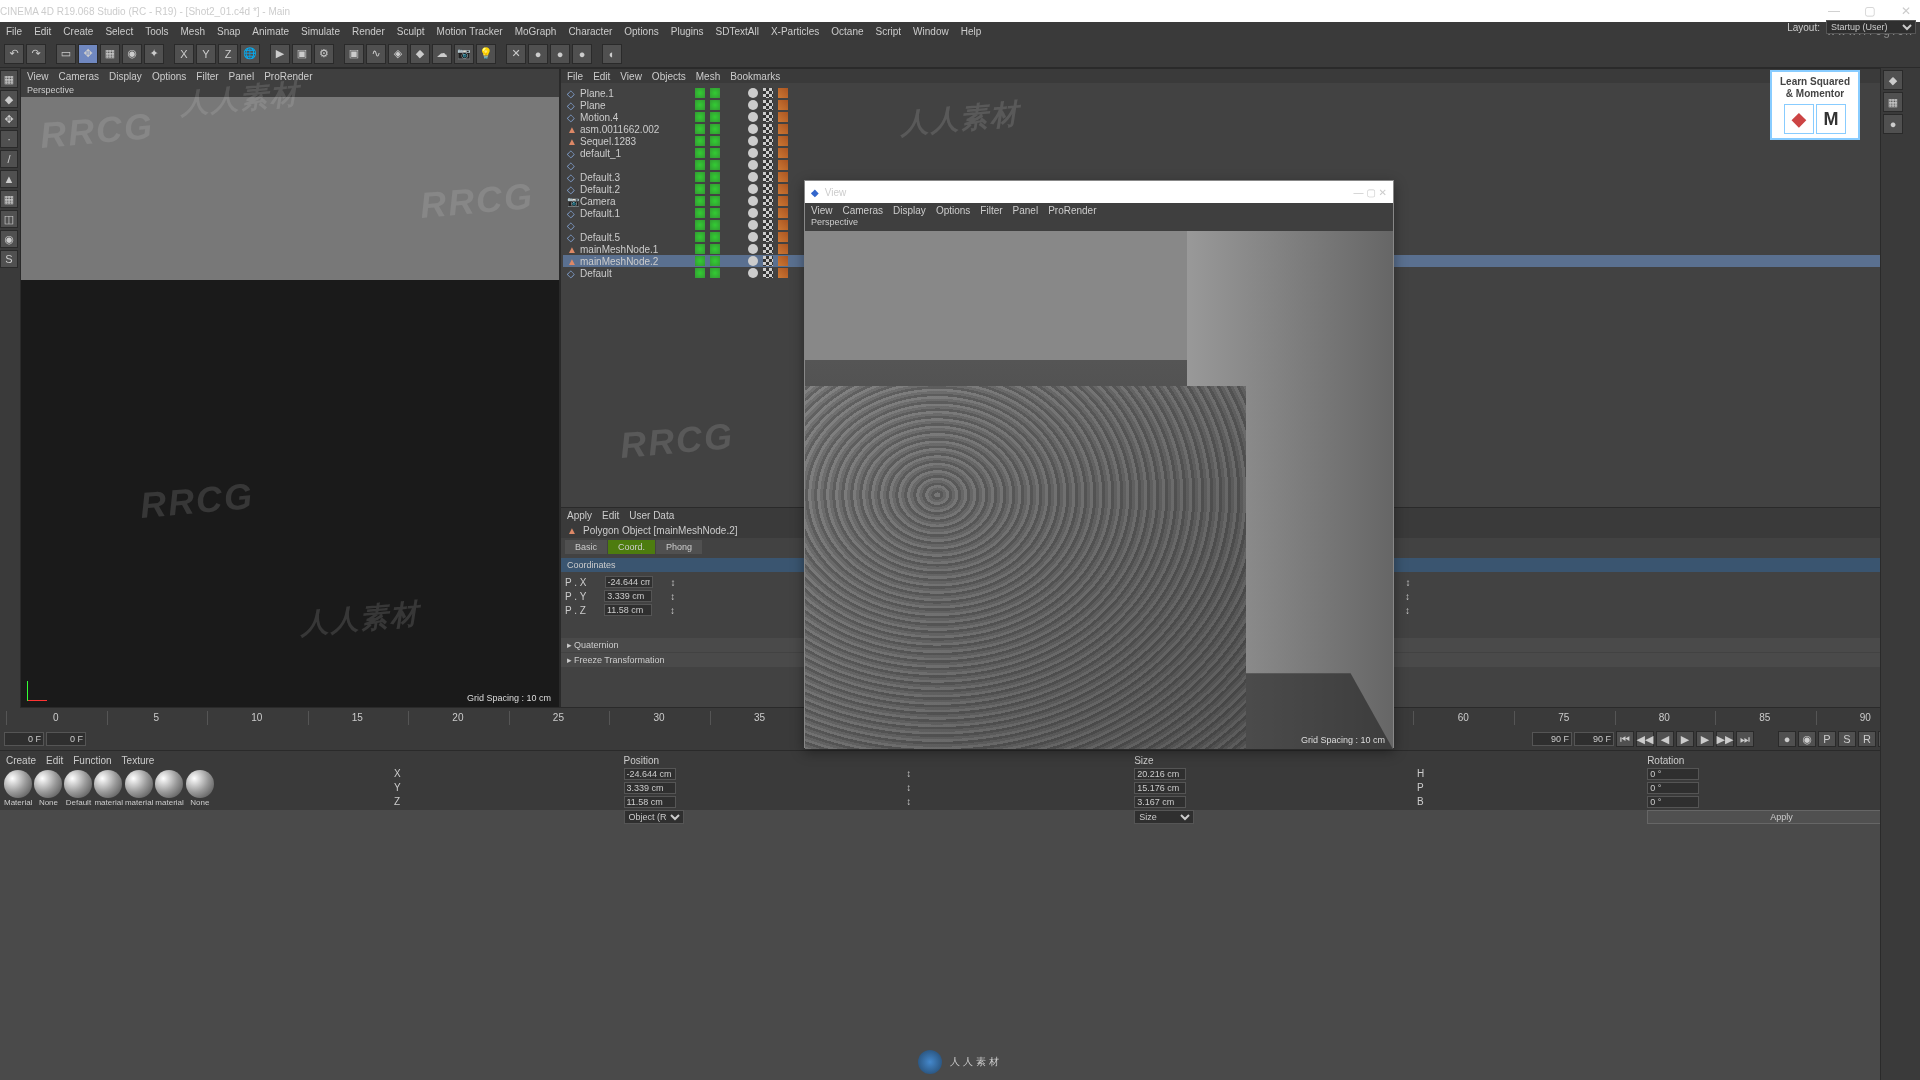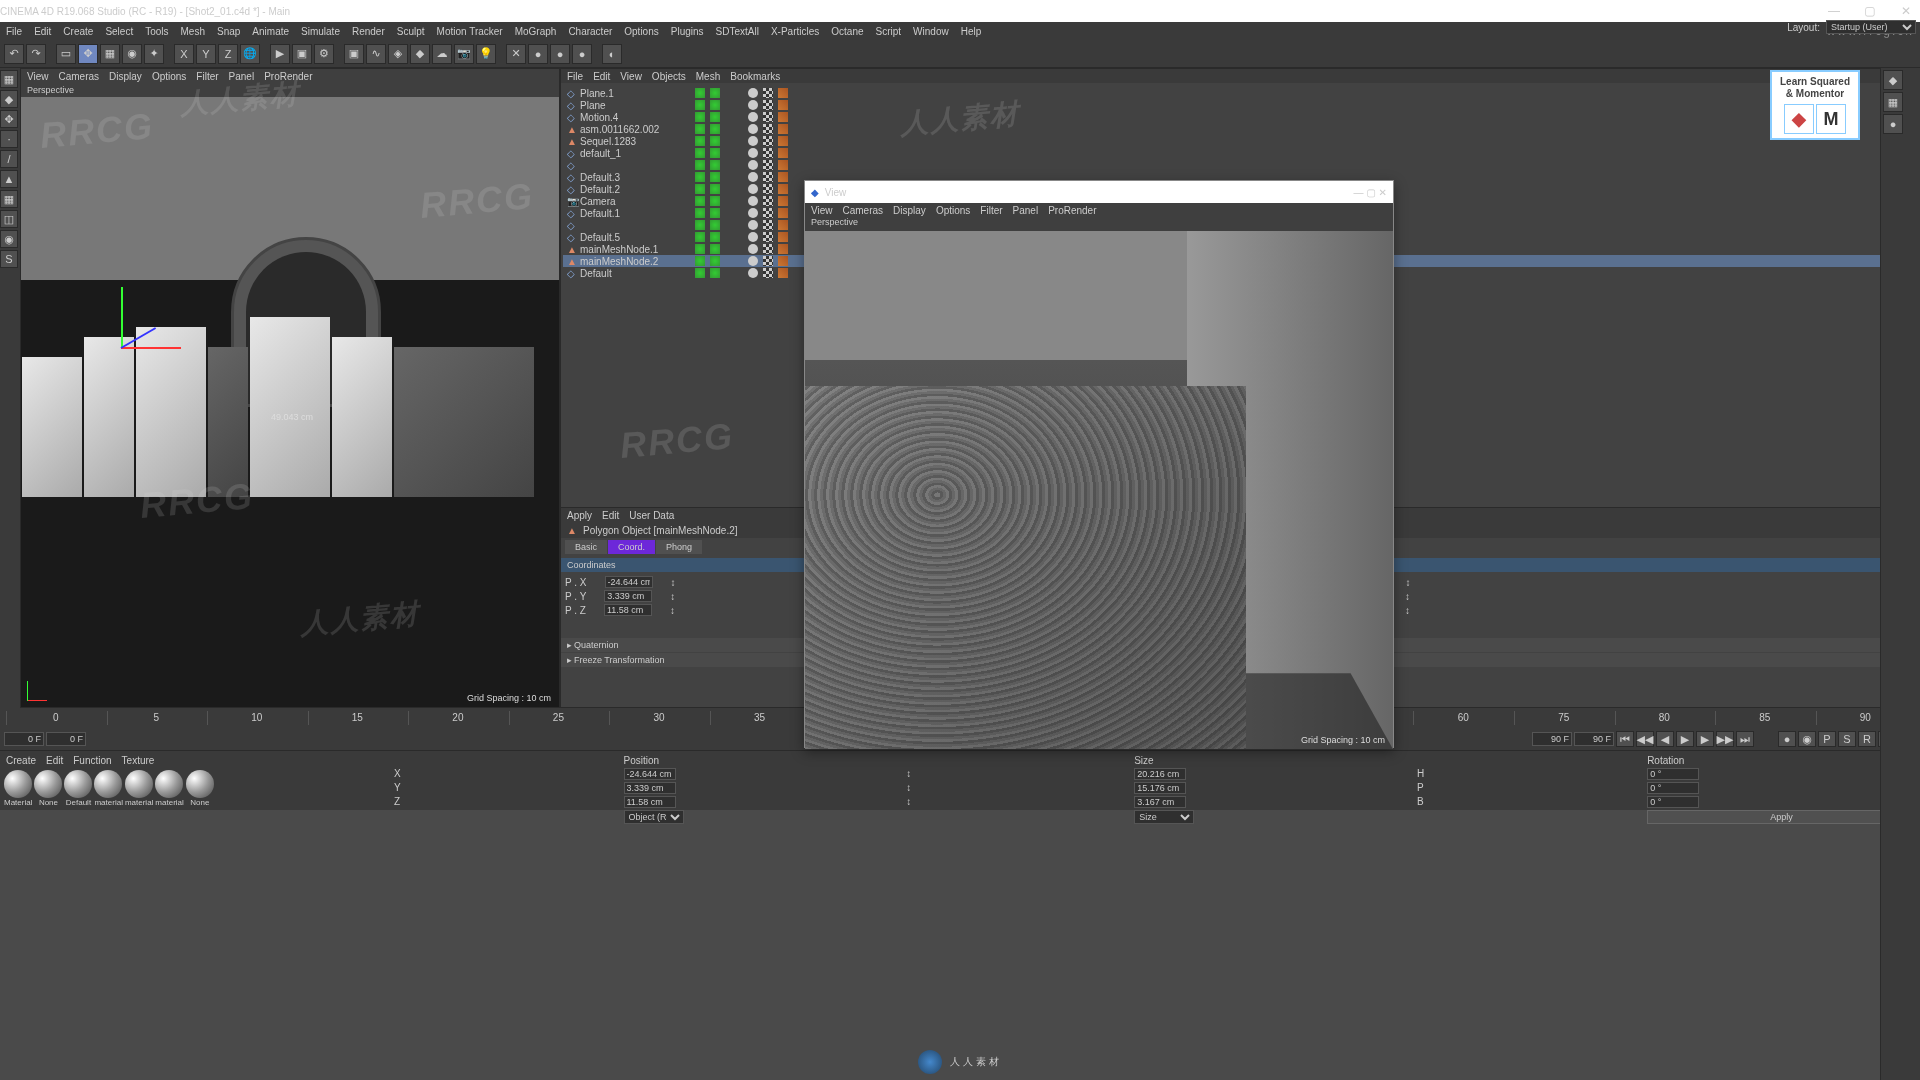--- a/index.html
+++ b/index.html
@@ -50,21 +50,21 @@
 .otag{width:10px;height:10px;display:inline-block;margin-left:2px}
 .dot-g{background:radial-gradient(#3c3,#393)}
 .dot-w{background:#ccc;border-radius:50%}
 .sqtag{background:linear-gradient(45deg,#cc7733,#aa5522)}
 .chktag{background:repeating-conic-gradient(#333 0 25%,#ccc 0 50%) 0 0/6px 6px}
 .attrpanel{height:200px;background:#424242;border-top:1px solid #2a2a2a}
 .attrhdr{height:14px;background:#3a3a3a;display:flex;align-items:center;gap:10px;padding:0 6px;font-size:9px}
 .objhdr{height:16px;background:#3a3a3a;padding:2px 6px;font-size:9px;display:flex;align-items:center;gap:6px}
 .tabs{display:flex;gap:1px;padding:2px 4px}
 .tab{padding:2px 10px;background:#505050;font-size:9px;cursor:pointer}
-.tab.active{background:#6d28d9}
+.tab.active{background:#4d7c0f}
 .section{background:#3a5570;padding:2px 6px;font-size:9px;margin-top:2px}
 .coords{padding:4px;display:grid;grid-template-columns:repeat(4,auto);gap:2px 8px;font-size:9px;align-items:center}
 .coords .cell{display:flex;align-items:center;gap:18px}
 .coords input{width:48px;height:12px;background:#2f2f2f;border:1px solid #555;color:#ccc;font-size:9px;padding:0 2px}
 .collapse{padding:2px 6px;background:#4a4a4a;font-size:9px;cursor:pointer;margin-top:1px}
 .floatview{position:absolute;left:804px;top:180px;width:590px;height:568px;background:#fff;border:1px solid #888;box-shadow:0 4px 12px rgba(0,0,0,.4);z-index:10}
 .floatview .ftitle{height:22px;background:#fff;display:flex;align-items:center;padding:0 6px;color:#444;font-size:11px}
 .floatview .ftitle .wincontrols{margin-left:auto}
 .floatview .fvmenu{height:14px;background:#3f3f3f;display:flex;align-items:center;gap:10px;padding:0 6px;font-size:9px}
 .floatview .fvphdr{height:14px;background:#3f3f3f;padding:0 6px;font-size:9px}
@@ -198,38 +198,20 @@
       <span>View</span>
       <span>Cameras</span>
       <span>Display</span>
       <span>Options</span>
       <span>Filter</span>
       <span>Panel</span>
       <span>ProRender</span>
     </div>
     <div class="vphdr">Perspective</div>
     <div class="vpcanvas">
-      <div class="scene3d">
-        <div class="arch"></div>
-        <div style="position:absolute;left:0;top:60px;width:100%;height:180px;display:flex;align-items:flex-end">
-          <div class="sculpt" style="width:60px;height:140px"></div>
-          <div class="sculpt" style="width:50px;height:160px"></div>
-          <div class="sculpt" style="width:70px;height:170px"></div>
-          <div class="sculpt dark" style="width:40px;height:150px"></div>
-          <div class="sculpt" style="width:80px;height:180px"></div>
-          <div class="sculpt" style="width:60px;height:160px"></div>
-          <div class="sculpt dark" style="width:140px;height:150px"></div>
-        </div>
-        <div class="gizmo">
-          <div class="ax xg"></div>
-            <div class="ax yg"></div>
-            <div class="ax zg"></div>
-        </div>
-        <div class="dimtxt">49.043 cm</div>
-      </div>
       <div class="axisind">
         <div class="ax xg"></div>
           <div class="ax yg"></div>
       </div>
       <div class="gridinfo">Grid Spacing : 10 cm</div>
     </div>
   </div>
 
   <div class="centre">
     <div class="objmenu">

